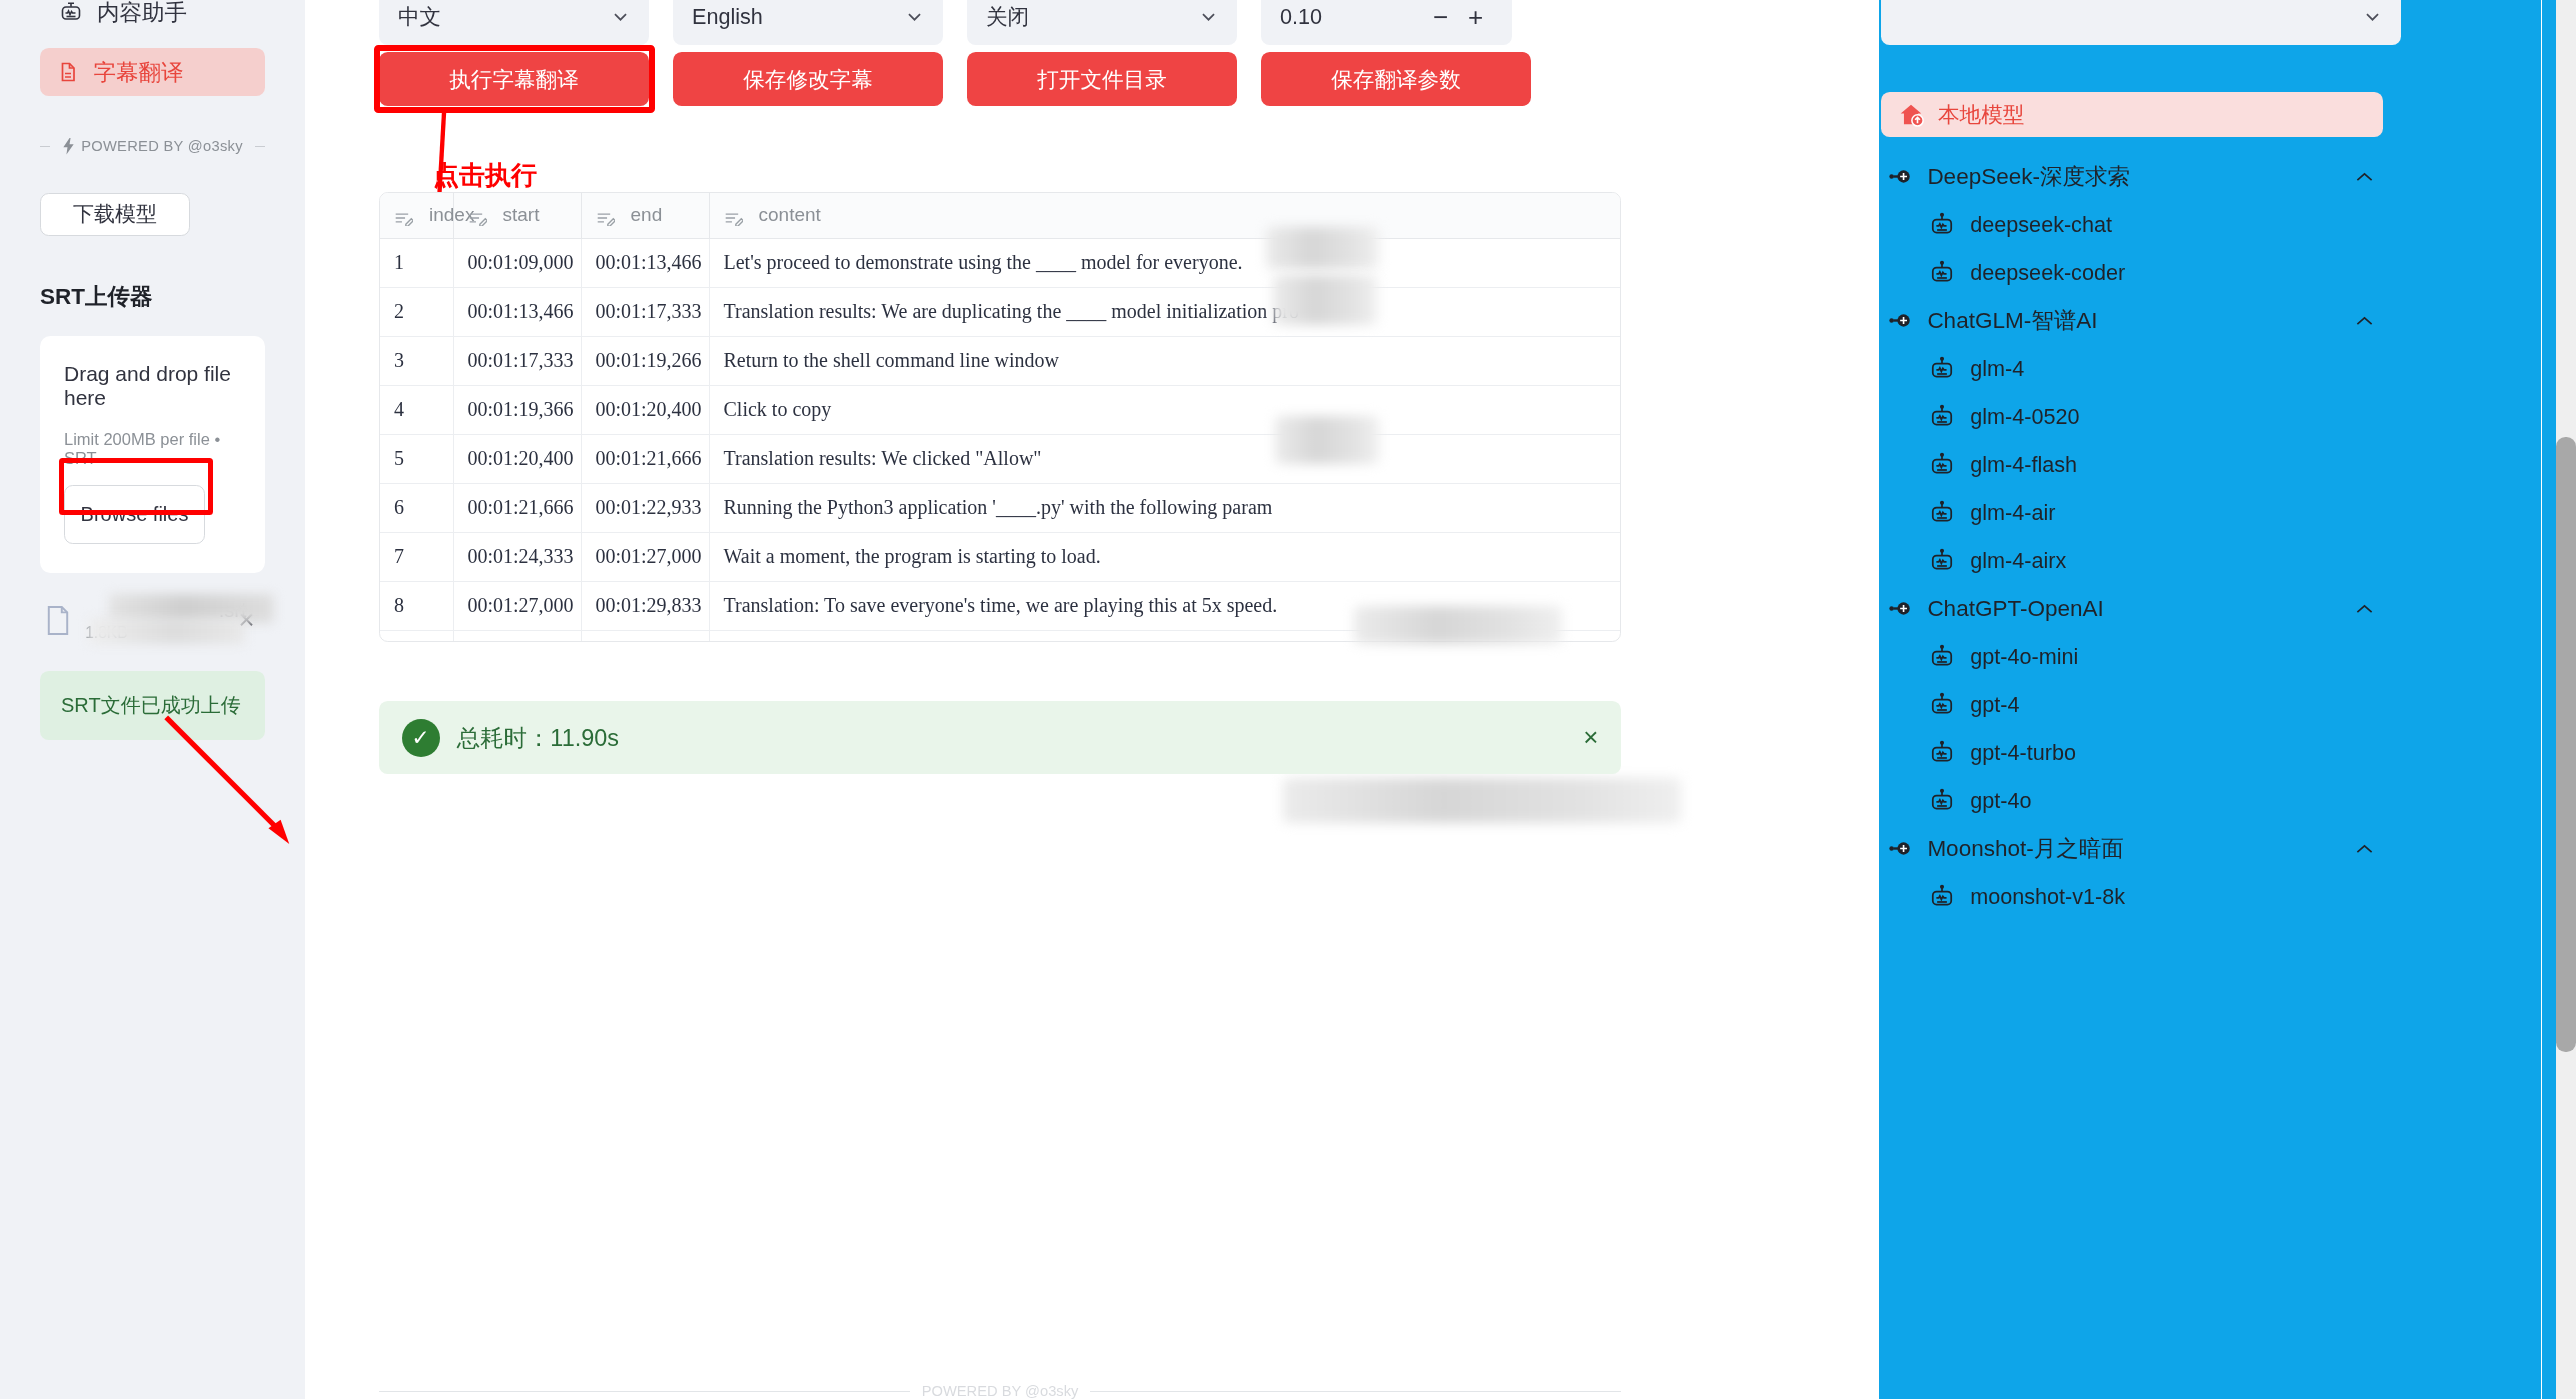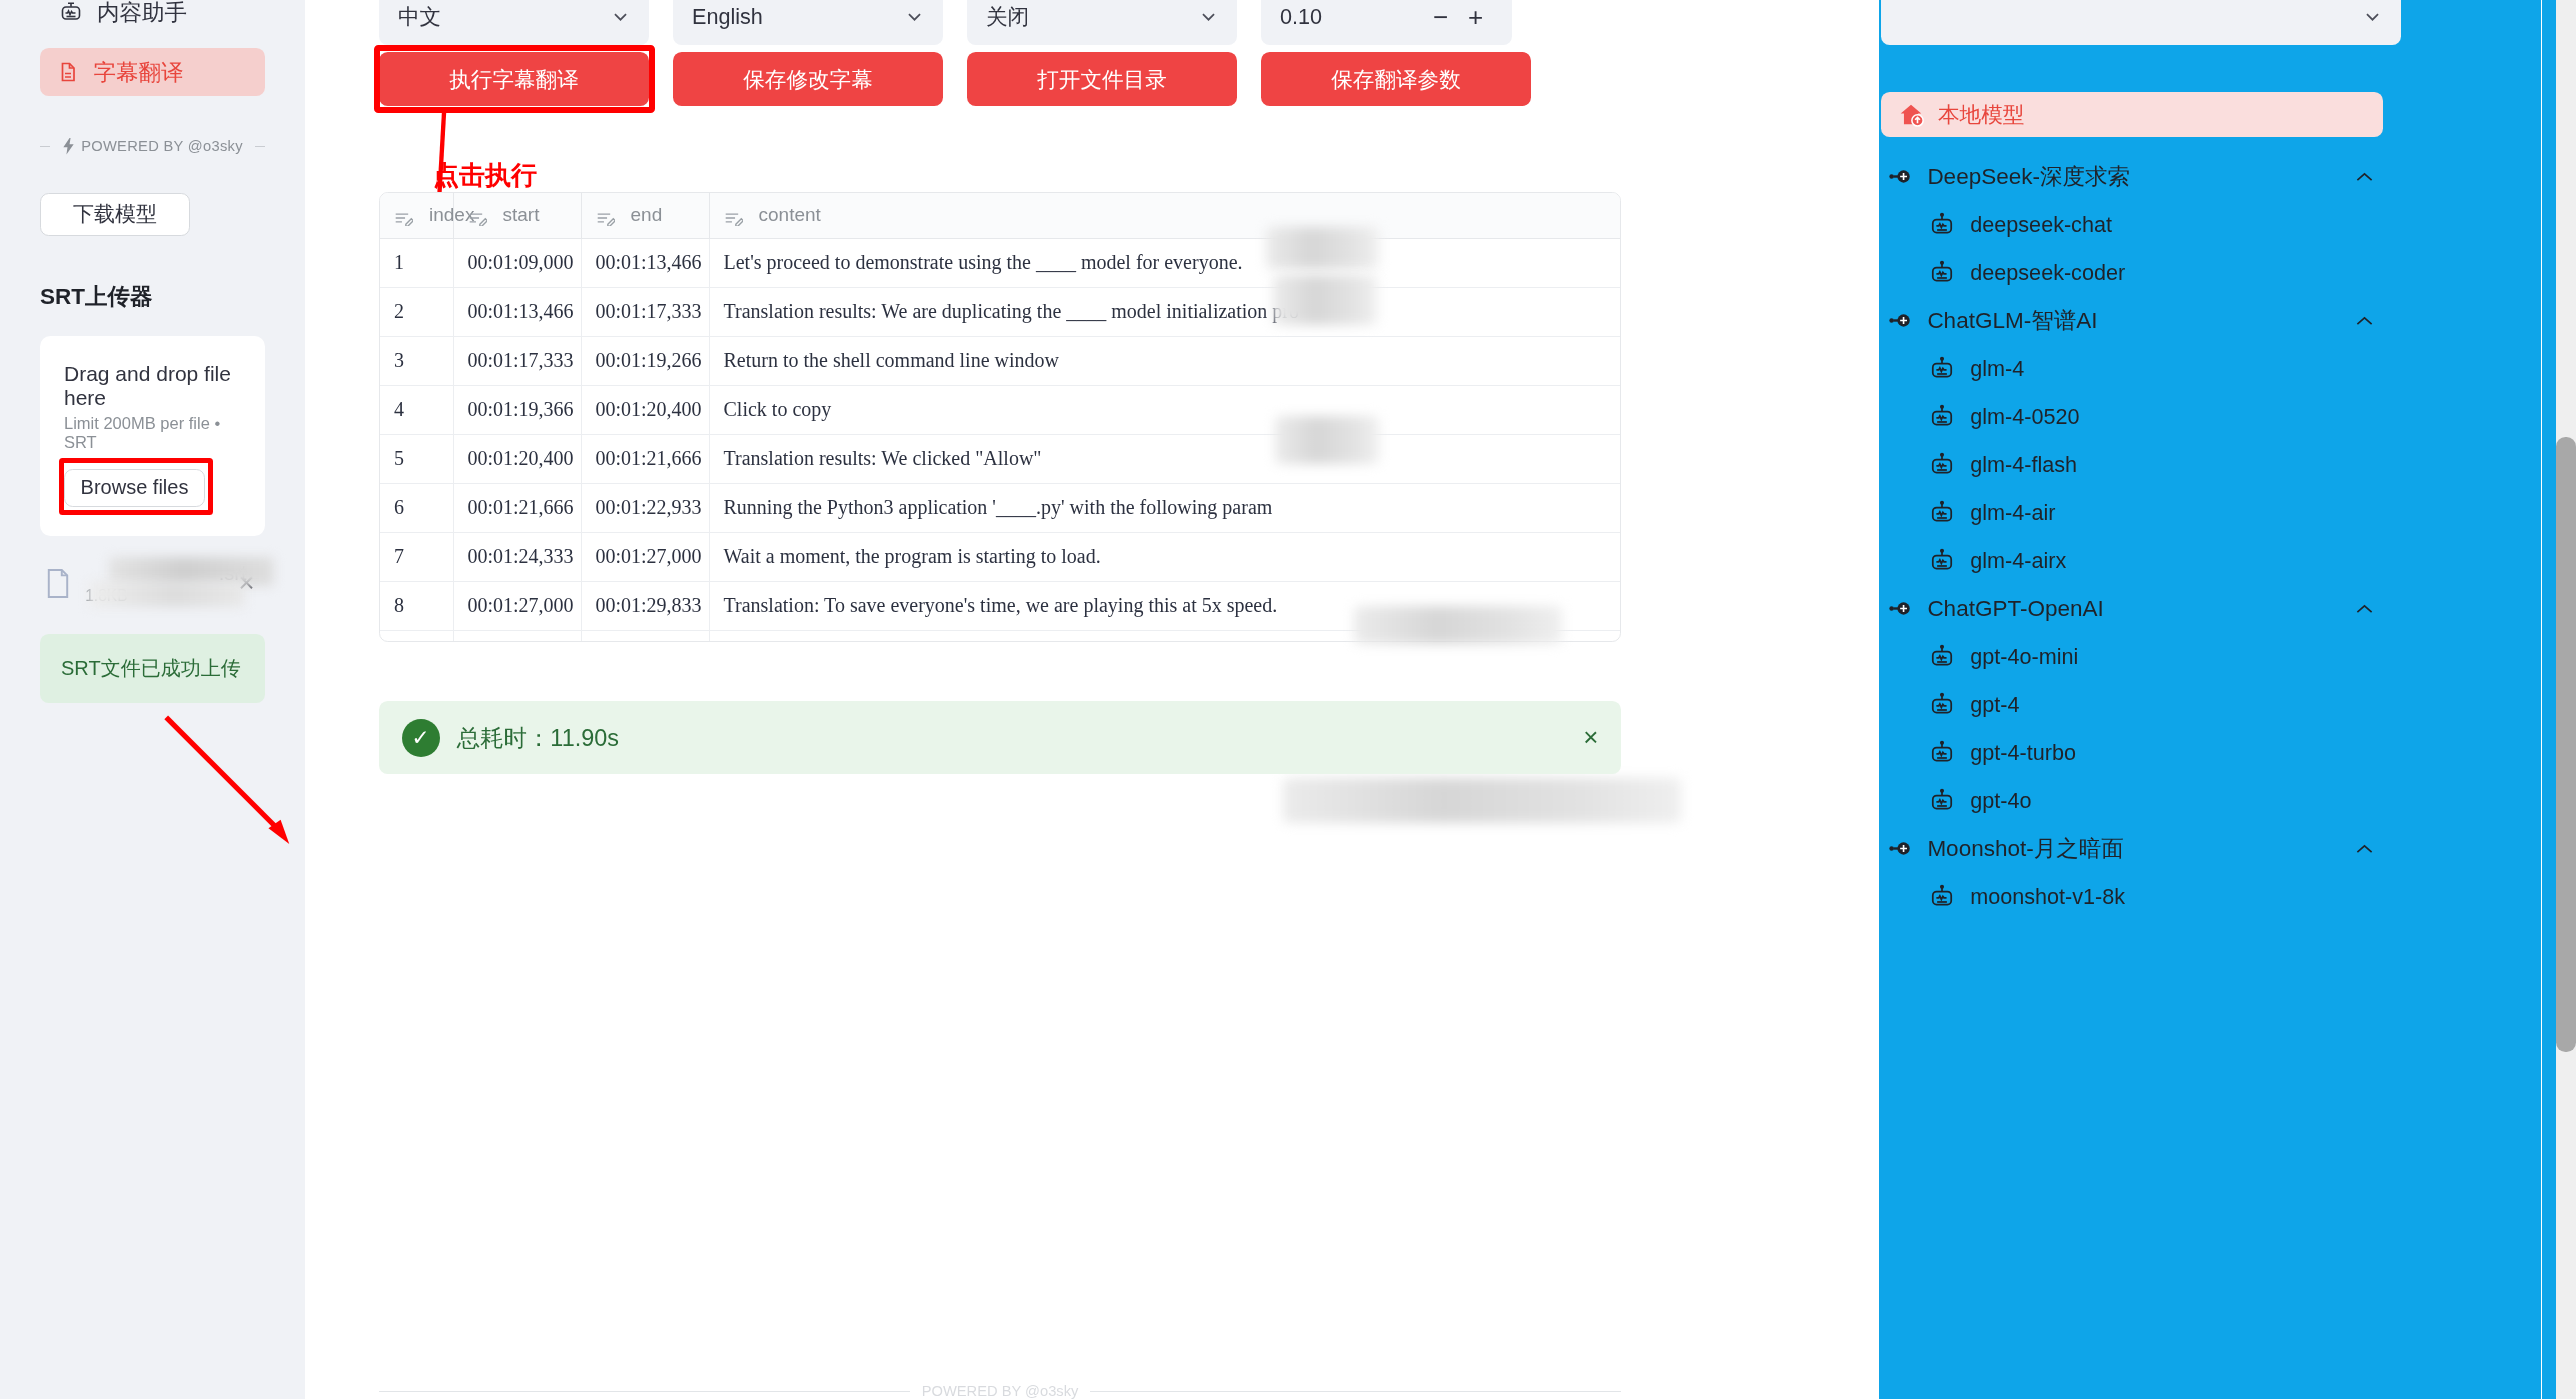--- a/index.html
+++ b/index.html
@@ -55,25 +55,25 @@
     margin-top: 45px; font-size: 22.5px; font-weight: 700; color: #1f2229;
   }
 
   .dropzone {
     margin-top: 24px;
     background: #ffffff; border-radius: 10.4px;
     padding: 26px 24px 29px 24px;
     position: relative;
   }
   .dz-title { font-size: 21px; color: #31333f; }
-  .dz-sub { font-size: 16.5px; color: #8b9096; margin-top: 4px; }
+  .dz-sub { font-size: 16.5px; color: #8b9096; margin-top: 20px; }
   .browse-btn {
     margin-top: 17.3px;
     display: inline-flex; align-items: center; justify-content: center;
-    height: 38px; padding: 0 15.6px;
+    height: 59px; padding: 0 15.6px;
     background: #ffffff; border: 0.9px solid #d7dade; border-radius: 8.7px;
     font-size: 20px; color: #31333f; cursor: pointer;
   }
   .hl-box {
     position: absolute; border: 5.2px solid #ff0000; border-radius: 3.5px;
     pointer-events: none;
   }
   .hl-browse { left: 19px; top: 122px; width: 154px; height: 57px; }
 
   .file-row {

